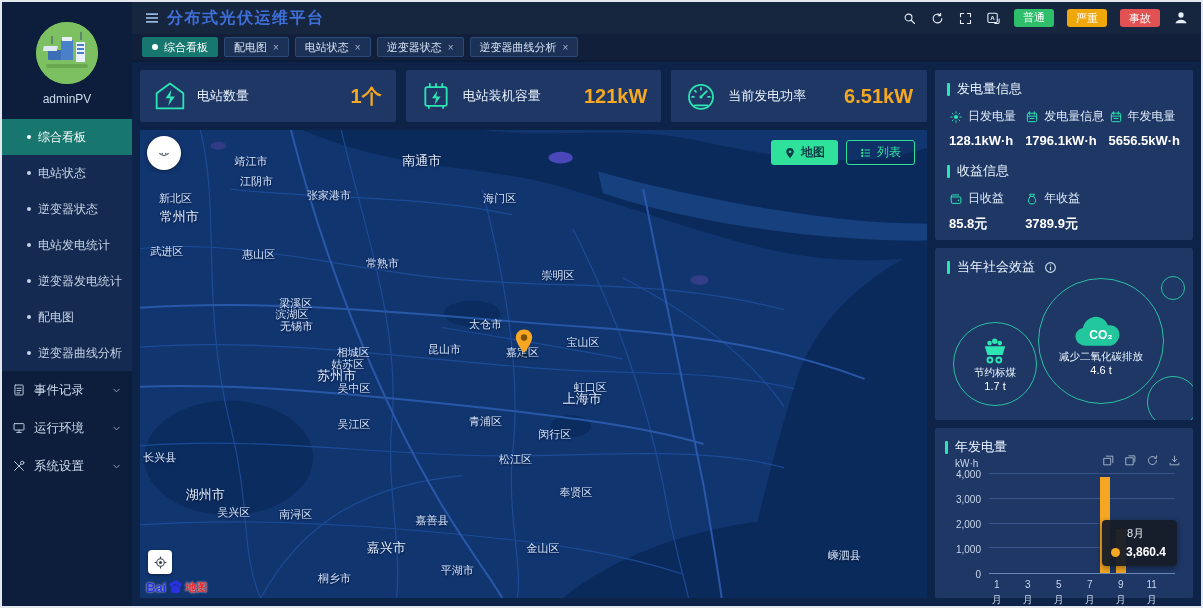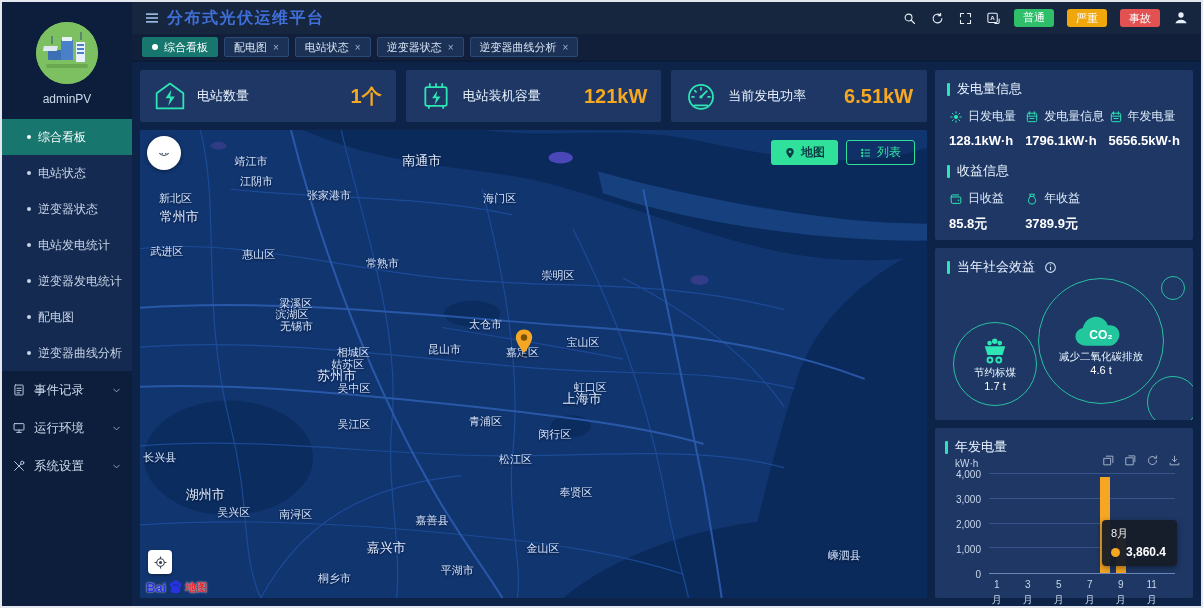--- a/index.html
+++ b/index.html
@@ -85,21 +85,21 @@
   .ylab{position:absolute;left:10px;top:0;color:#c9d6ea;font-size:10px;}
   #plot{position:absolute;left:44px;right:8px;top:16px;bottom:18px;border-bottom:1px solid #6a86b8;display:flex;align-items:flex-end;}
   .gline{position:absolute;left:0;right:0;height:1px;background:rgba(110,150,220,.32);}
   .slot{flex:1;display:flex;justify-content:center;align-items:flex-end;height:100%;position:relative;z-index:2;}
   .cbar{width:62%;background:#f5a623;}
   #yaxis{position:absolute;left:0;width:40px;top:16px;bottom:18px;}
   #yaxis div{position:absolute;right:4px;transform:translateY(50%);color:#c9d6ea;font-size:10px;}
   #xlabels{position:absolute;left:44px;right:8px;bottom:0;height:15px;display:flex;}
   #xlabels div{flex:1;text-align:center;color:#c9d6ea;font-size:10px;line-height:15px;}
   .tooltip{position:absolute;right:6px;bottom:26px;background:rgba(22,27,40,.95);border-radius:4px;padding:6px 11px 7px 9px;z-index:4;box-shadow:0 2px 6px rgba(0,0,0,.4);}
-  .tooltip .tt-cat{color:#e8edf5;font-size:11px;}
+  .tooltip .tt-cat{color:#e8edf5;font-size:11px;margin-left:16px;}
   .tooltip .tt-row{display:flex;align-items:center;gap:6px;margin-top:4px;}
   .tooltip .tt-dot{width:9px;height:9px;border-radius:50%;background:#f5a623;}
   .tooltip .tt-val{color:#fff;font-size:12px;font-weight:bold;}
   .info-i{color:#cfe0f2;display:flex;margin-left:2px;}
 </style>
 </head>
 <body>
 
 <div class="app">
 

